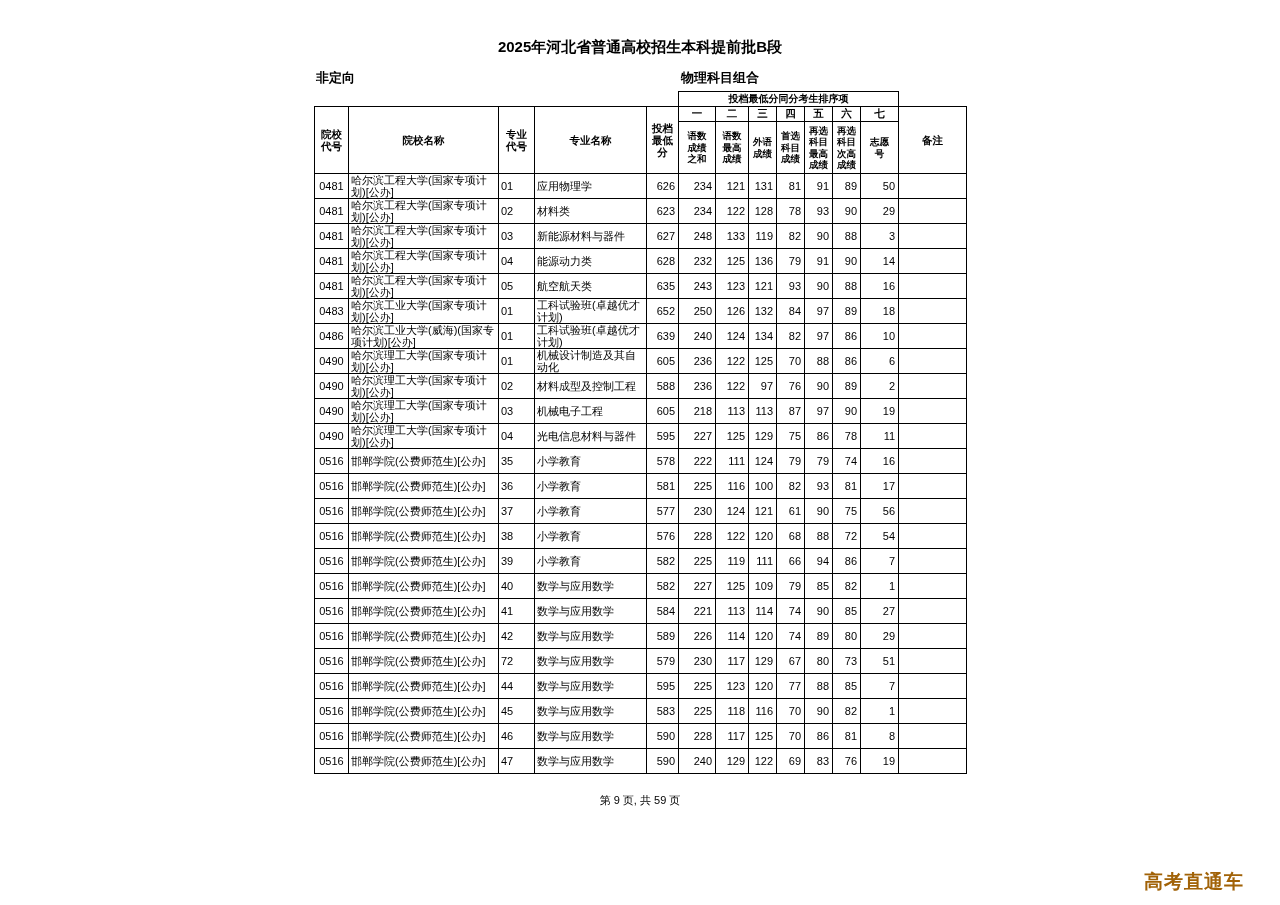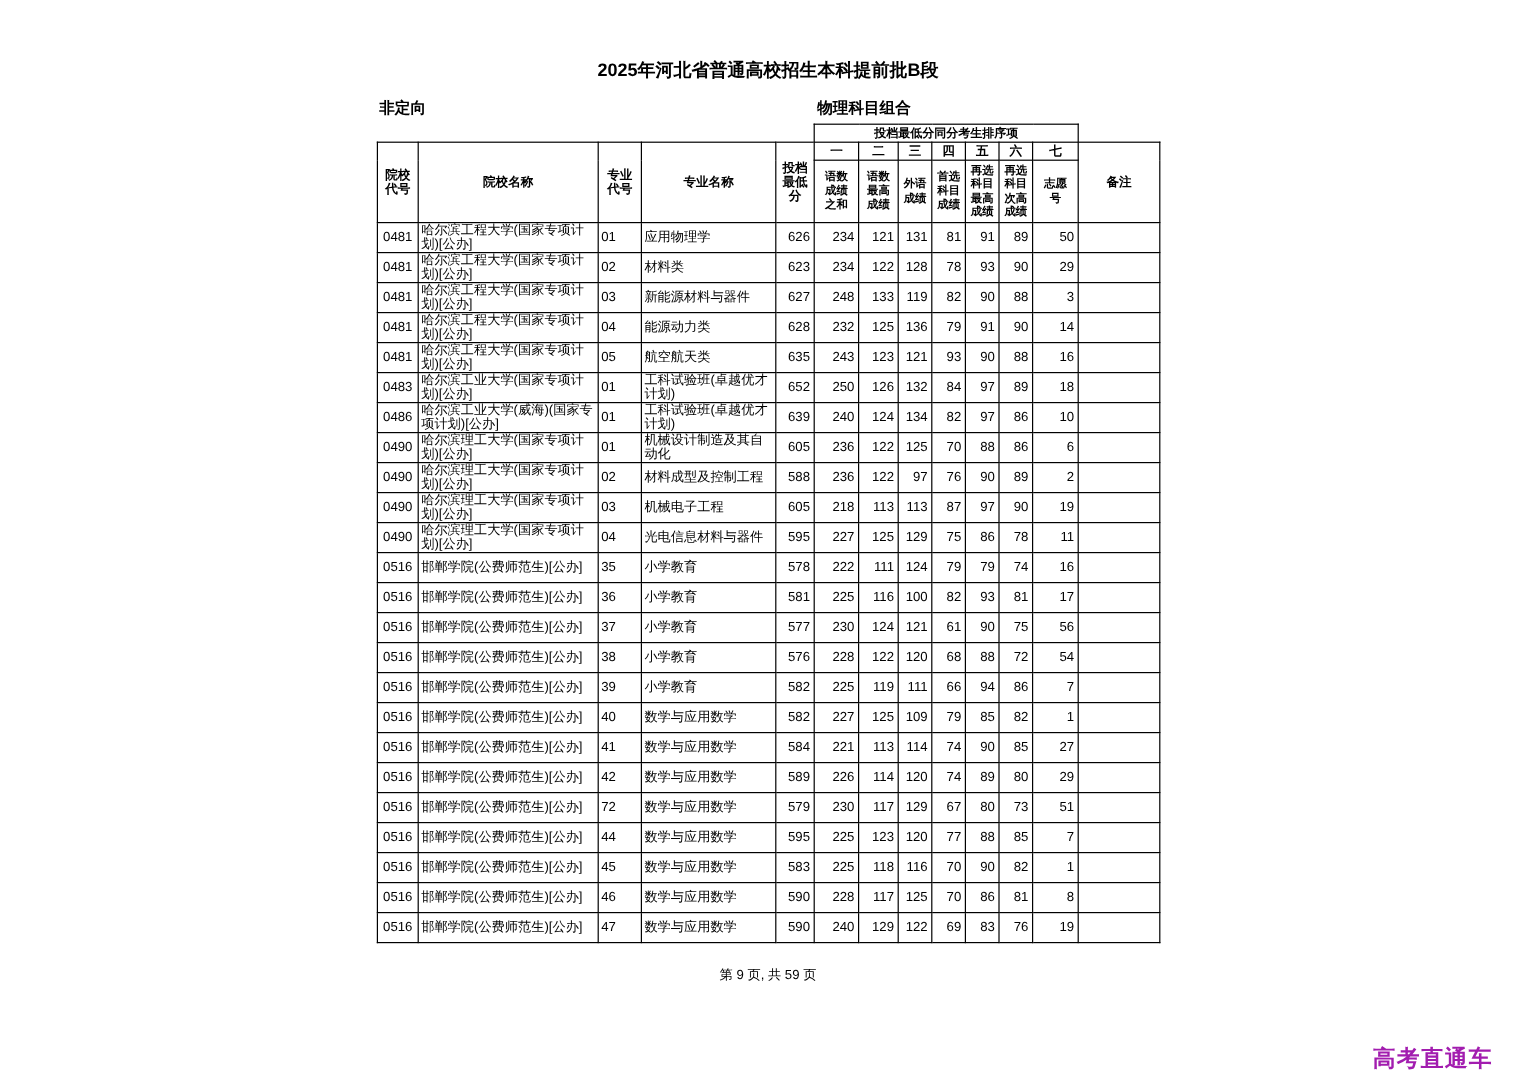--- a/index.html
+++ b/index.html
@@ -8,21 +8,21 @@
     width: 1280px; height: 905px;
     background: #ffffff;
     color: #000;
     font-family: "Liberation Sans", "DejaVu Sans", sans-serif;
     position: relative;
     overflow: hidden;
   }
   .page { position: relative; width: 1280px; height: 905px; }
 
   .title-block {
-    padding-top: 48px;
+    padding-top: 36px;
     text-align: center;
     font-weight: bold;
     font-size: 15px;
     line-height: 21px;
   }
 
   .content { width: 652px; margin: 0 auto; }
 
   .labels-row {
     position: relative;
@@ -72,21 +72,21 @@
     text-align: center;
     font-size: 11px;
     margin-top: 19px;
   }
   .watermark {
     position: absolute;
     right: 36px;
     bottom: 10px;
     font-size: 19px;
     font-weight: 600;
-    color: #a21caf;
+    color: #a16207;
     letter-spacing: 1px;
   }
 </style>
 </head>
 <body>
 
 <div class="page">
 
   <div class="title-block">
     <div>2025年河北省普通高校招生本科提前批B段</div>

